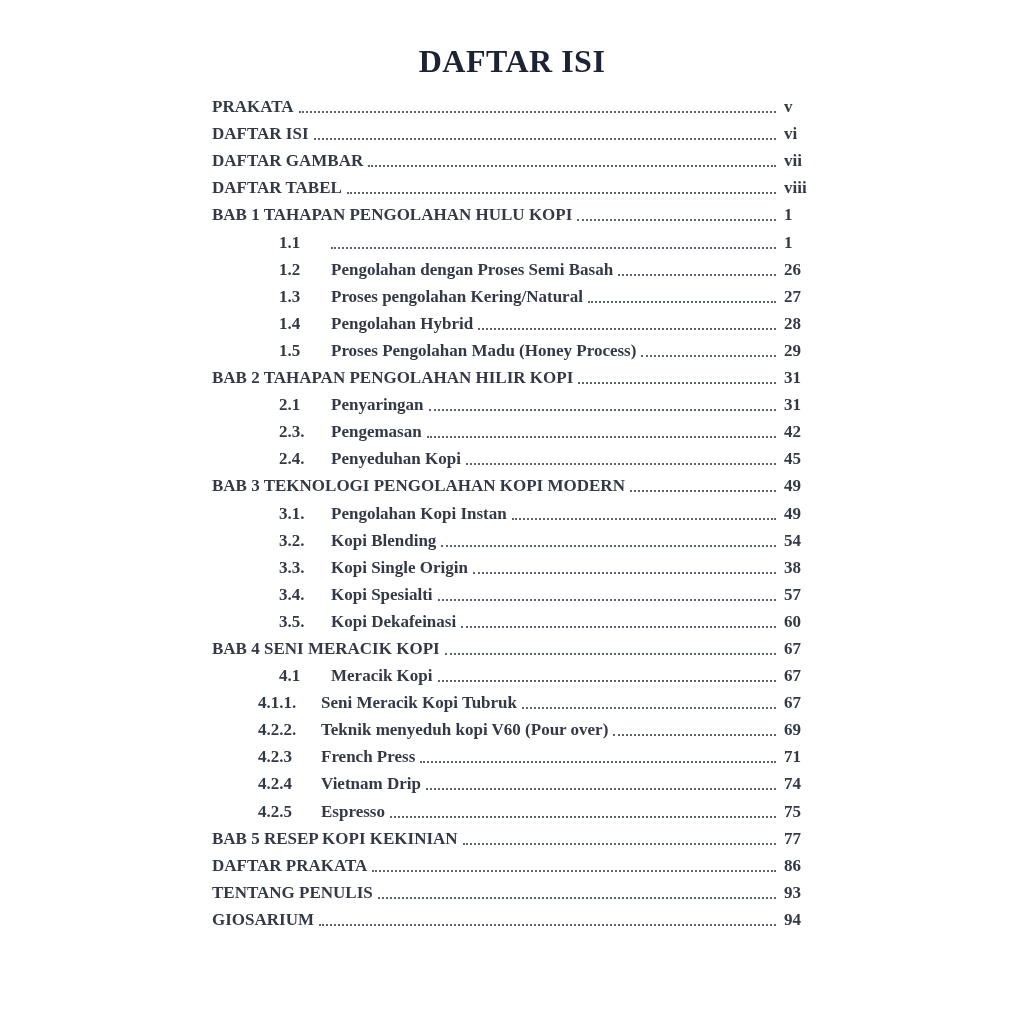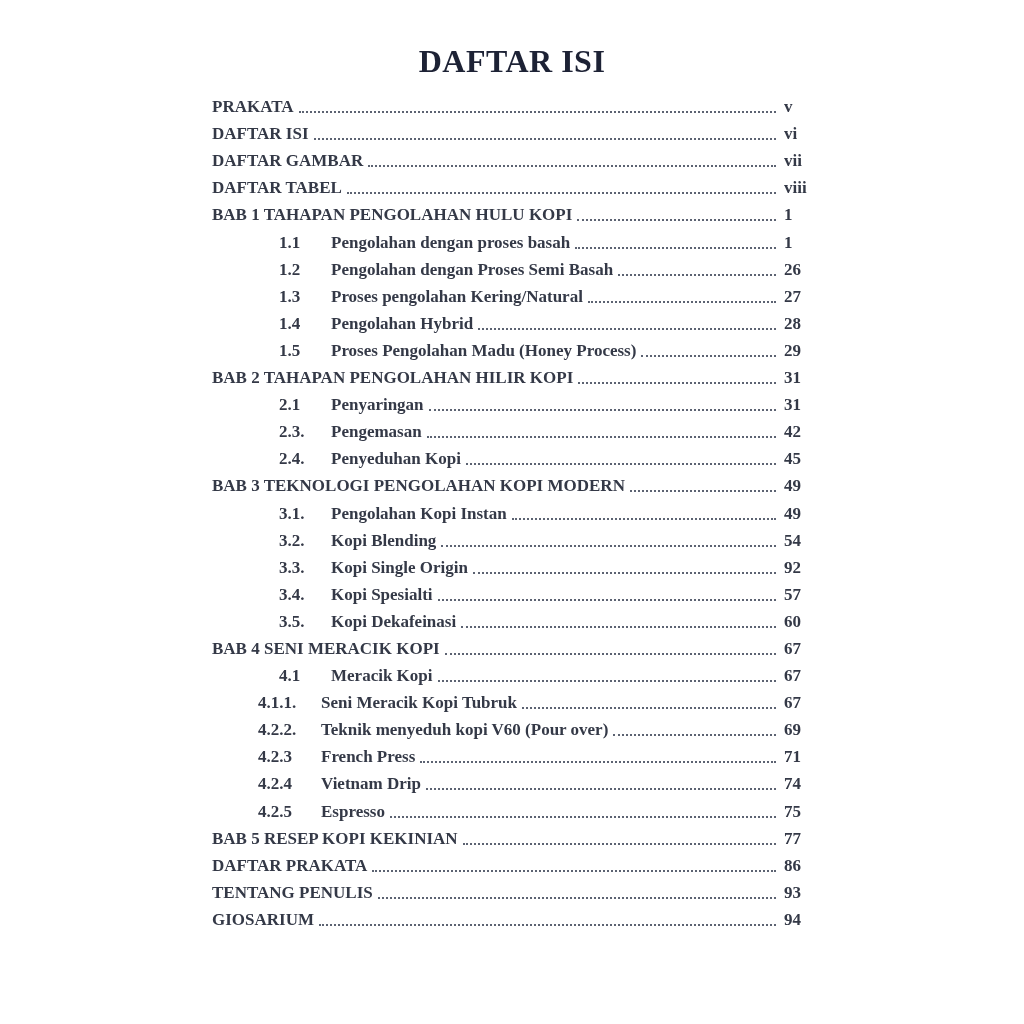--- a/index.html
+++ b/index.html
@@ -93,21 +93,20 @@
     <span class="page">viii</span>
   </div>
     <div class="toc-row lvl0">
 
     <span class="label">BAB 1 TAHAPAN PENGOLAHAN HULU KOPI</span>
     <span class="dots"></span>
     <span class="page">1</span>
   </div>
     <div class="toc-row lvl1">
     <span class="num">1.1</span>
-    <span class="label">Pengolahan dengan proses basah</span>
     <span class="dots"></span>
     <span class="page">1</span>
   </div>
     <div class="toc-row lvl1">
     <span class="num">1.2</span>
     <span class="label">Pengolahan dengan Proses Semi Basah</span>
     <span class="dots"></span>
     <span class="page">26</span>
   </div>
     <div class="toc-row lvl1">
@@ -167,21 +166,21 @@
     <div class="toc-row lvl1">
     <span class="num">3.2.</span>
     <span class="label">Kopi Blending</span>
     <span class="dots"></span>
     <span class="page">54</span>
   </div>
     <div class="toc-row lvl1">
     <span class="num">3.3.</span>
     <span class="label">Kopi Single Origin</span>
     <span class="dots"></span>
-    <span class="page">92</span>
+    <span class="page">38</span>
   </div>
     <div class="toc-row lvl1">
     <span class="num">3.4.</span>
     <span class="label">Kopi Spesialti</span>
     <span class="dots"></span>
     <span class="page">57</span>
   </div>
     <div class="toc-row lvl1">
     <span class="num">3.5.</span>
     <span class="label">Kopi Dekafeinasi</span>

